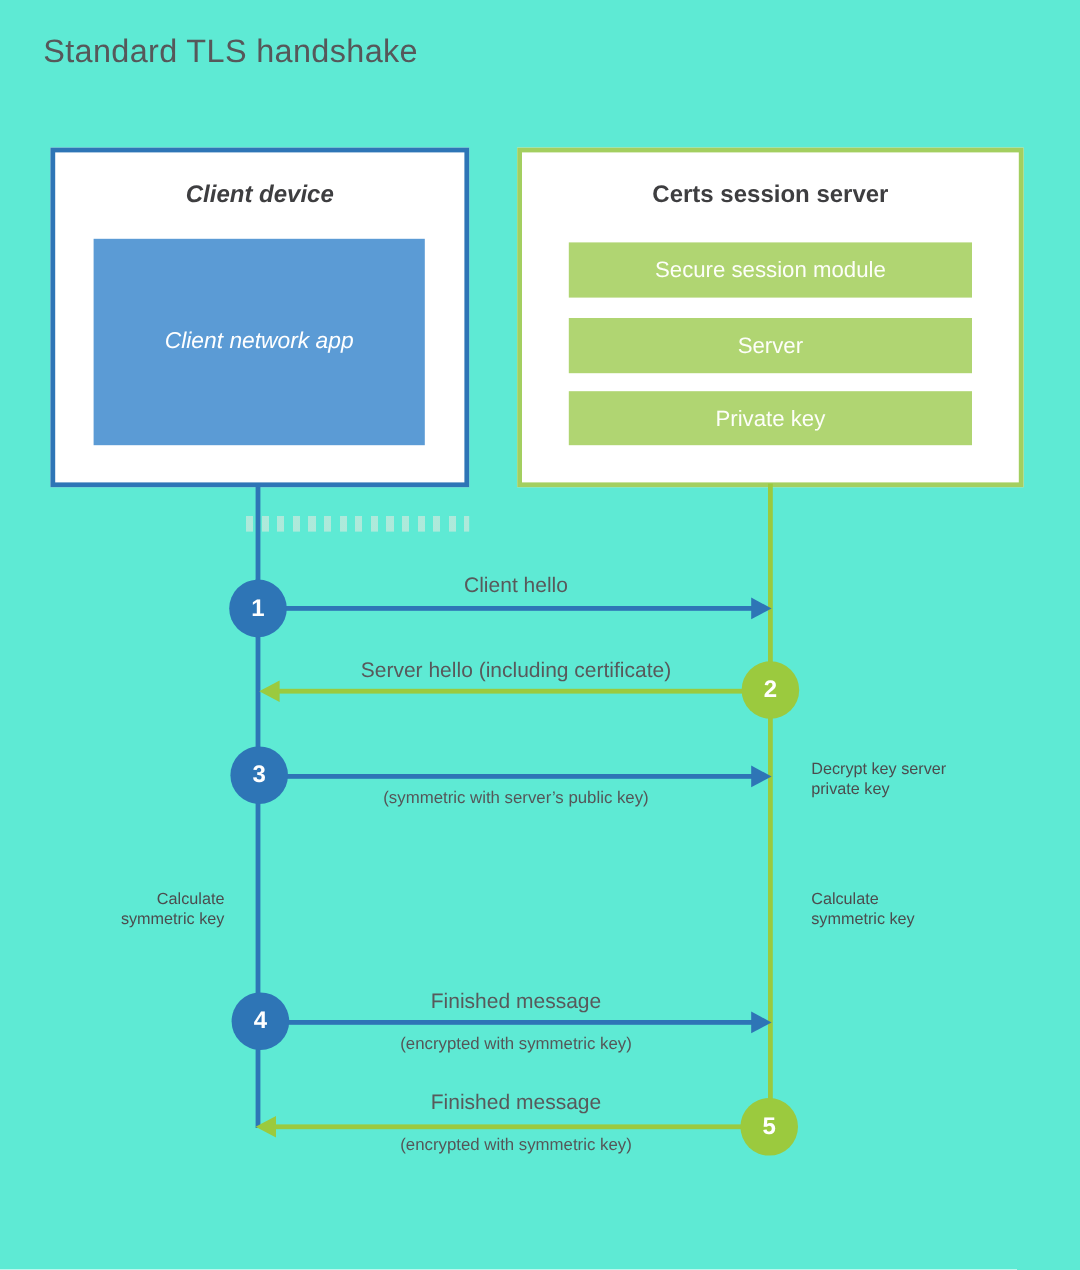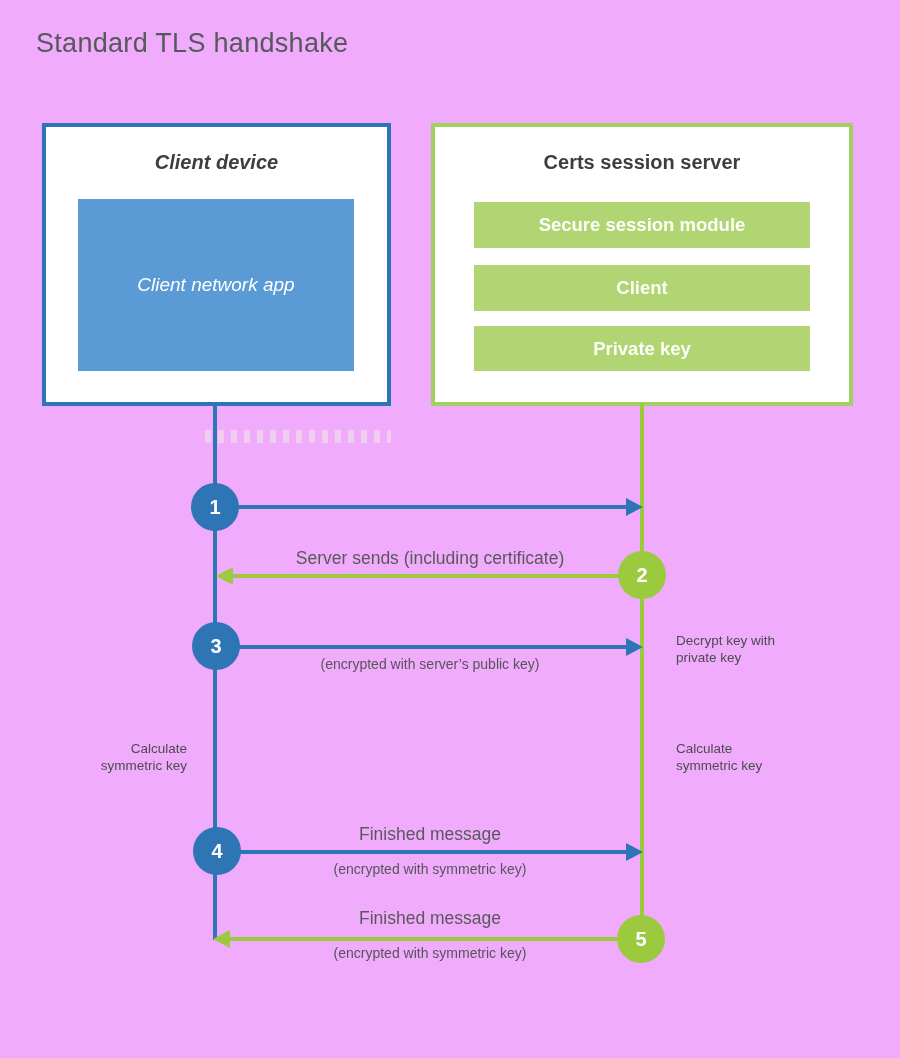--- a/index.html
+++ b/index.html
@@ -7,21 +7,21 @@
     --blue-fill:#5b9bd5;
     --green:#9bca3e;
     --green-border:#a3cf60;
     --green-bar:#b0d572;
     --txt:#58595b;
     --head:#3e3e40;
     --note:#4c4c4e;
   }
   html,body{margin:0;padding:0;background:#fff;}
   .canvas{
-    position:relative;width:900px;height:1058px;background:#f0abfc;
+    position:relative;width:900px;height:1058px;background:#5eead4;
     font-family:"Liberation Sans","DejaVu Sans",sans-serif;overflow:hidden;
   }
   .abs{position:absolute;}
   .page-title{
     left:36px;top:28px;font-size:27px;font-weight:300;color:#56585a;letter-spacing:.3px;
   }
   
   .actor-box{box-sizing:content-box;background:#fff;}
   .client-box{left:42px;top:123px;width:341px;height:275px;border:4px solid var(--blue);font-style:italic;}
   .server-box{left:431px;top:123px;width:414px;height:275px;border:4px solid var(--green-border);}
@@ -30,21 +30,21 @@
     font-size:20px;font-weight:700;color:var(--head);
   }
   .app-box{
     position:absolute;left:32px;top:72px;width:276px;height:172px;background:var(--blue-fill);
     display:flex;align-items:center;justify-content:center;text-align:center;
   }
   .app-box span{color:#fff;font-size:19px;line-height:1.55;max-width:175px;}
   .module-bar{
     position:absolute;left:39px;width:336px;height:46px;background:var(--green-bar);
     display:flex;align-items:center;justify-content:center;
-    color:#fdfef9;font-size:18.5px;font-weight:bold;
+    color:#fdfef9;font-size:18.5px;
   }
   .bar-0{top:75px;}
   .bar-1{top:138px;}
   .bar-2{top:199px;height:45px;}
   
   .vline{width:4px;top:403px;height:537px;}
   .vline-client{left:213px;background:var(--blue);}
   .vline-server{left:640px;background:var(--green);}
   .ghost-dashes{
     left:205px;top:430px;width:186px;height:13px;opacity:.55;
@@ -85,52 +85,53 @@
       <span>Client network app</span>
     </div>
   </div>
 
   <div class="abs actor-box server-box">
     <div class="actor-title">Certs session server</div>
     <div class="module-bar bar-0">
       <span>Secure session module</span>
     </div>
     <div class="module-bar bar-1">
-      <span>Client</span>
+      <span>Server</span>
     </div>
     <div class="module-bar bar-2">
       <span>Private key</span>
     </div>
   </div>
 
   <div class="abs vline vline-client"></div>
   <div class="abs vline vline-server"></div>
   <div class="abs ghost-dashes"></div>
 
+  <div class="abs msg" style="top:477px">Client hello</div>
   <div class="abs hline blue" style="left:215px;top:505px;width:412px"></div>
   <div class="abs head right blue" style="left:626px;top:498px"></div>
   <div class="abs circle blue" style="left:191px;top:483px">
     <span>1</span>
   </div>
 
-  <div class="abs msg" style="top:548px">Server sends (including certificate)</div>
+  <div class="abs msg" style="top:548px">Server hello (including certificate)</div>
   <div class="abs head left green" style="left:216px;top:567px"></div>
   <div class="abs hline green" style="left:231px;top:574px;width:411px"></div>
   <div class="abs circle green" style="left:618px;top:551px">
     <span>2</span>
   </div>
 
   <div class="abs hline blue" style="left:217px;top:645px;width:410px"></div>
   <div class="abs head right blue" style="left:626px;top:638px"></div>
   <div class="abs circle blue" style="left:192px;top:622px">
     <span>3</span>
   </div>
-  <div class="abs msg-sub" style="top:656px">(encrypted with server’s public key)</div>
+  <div class="abs msg-sub" style="top:656px">(symmetric with server’s public key)</div>
   <div class="abs side-note note-right" style="top:632px">
-    <div>Decrypt key with</div>
+    <div>Decrypt key server</div>
     <div>private key</div>
   </div>
 
   <div class="abs side-note note-left" style="top:740px">
     <div>Calculate</div>
     <div>symmetric key</div>
   </div>
   <div class="abs side-note note-right" style="top:740px">
     <div>Calculate</div>
     <div>symmetric key</div>

